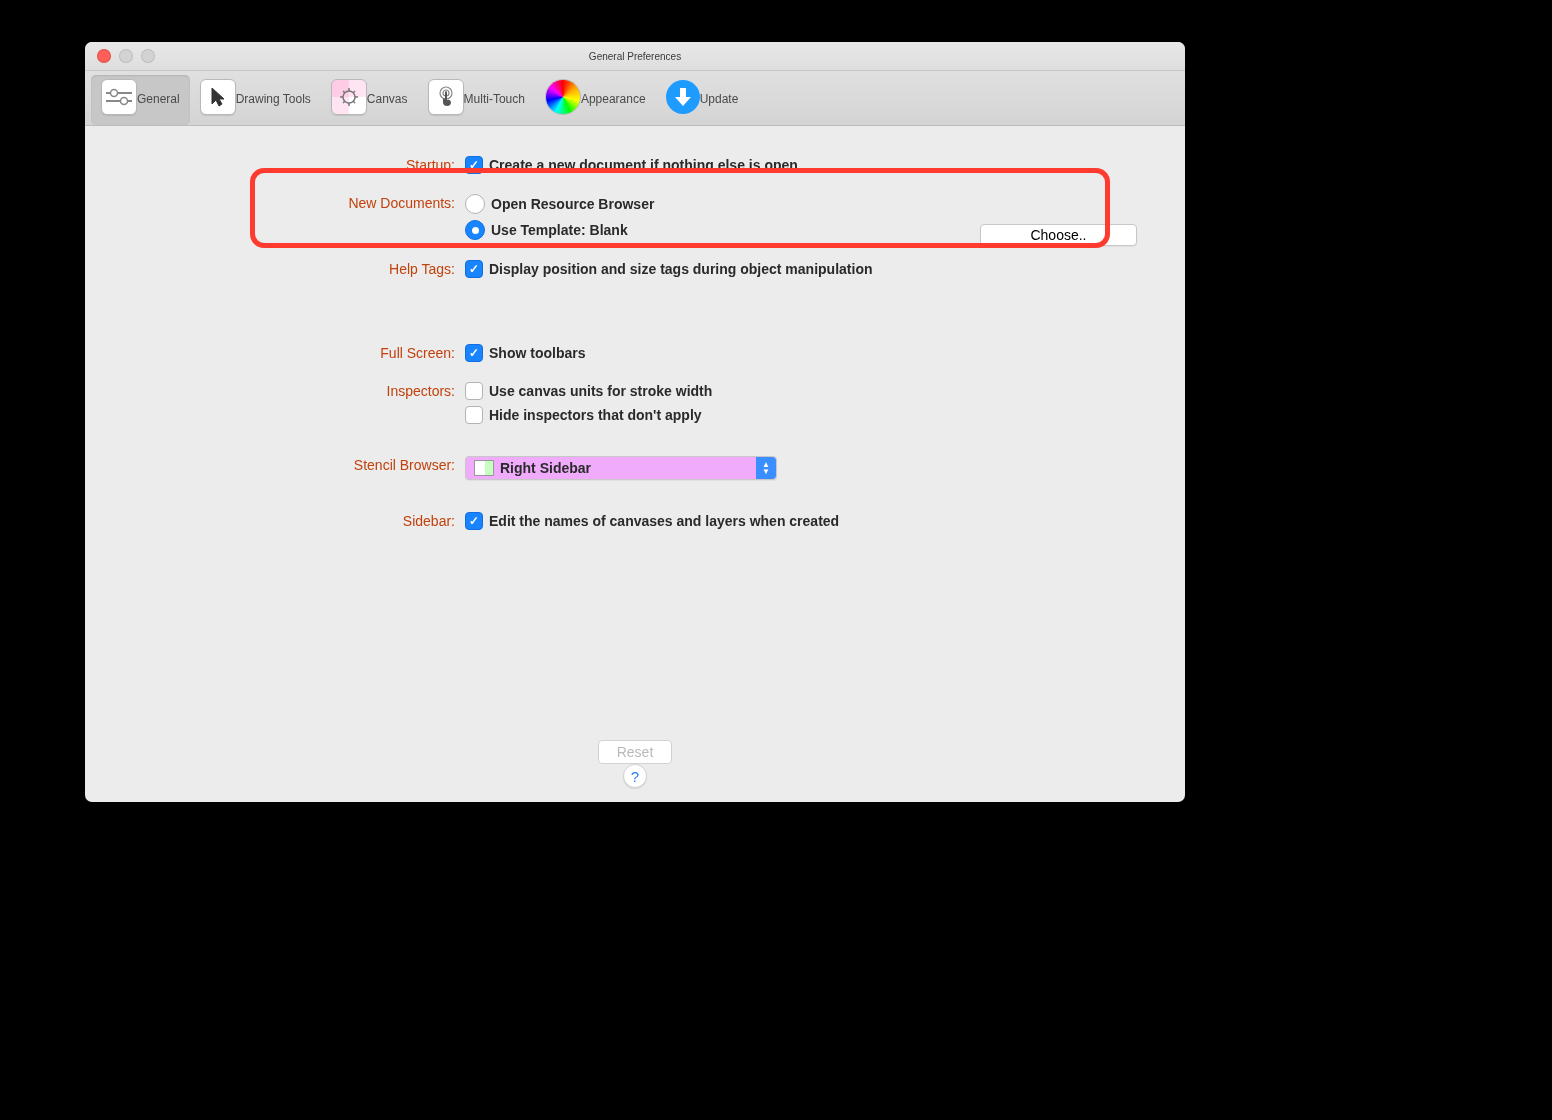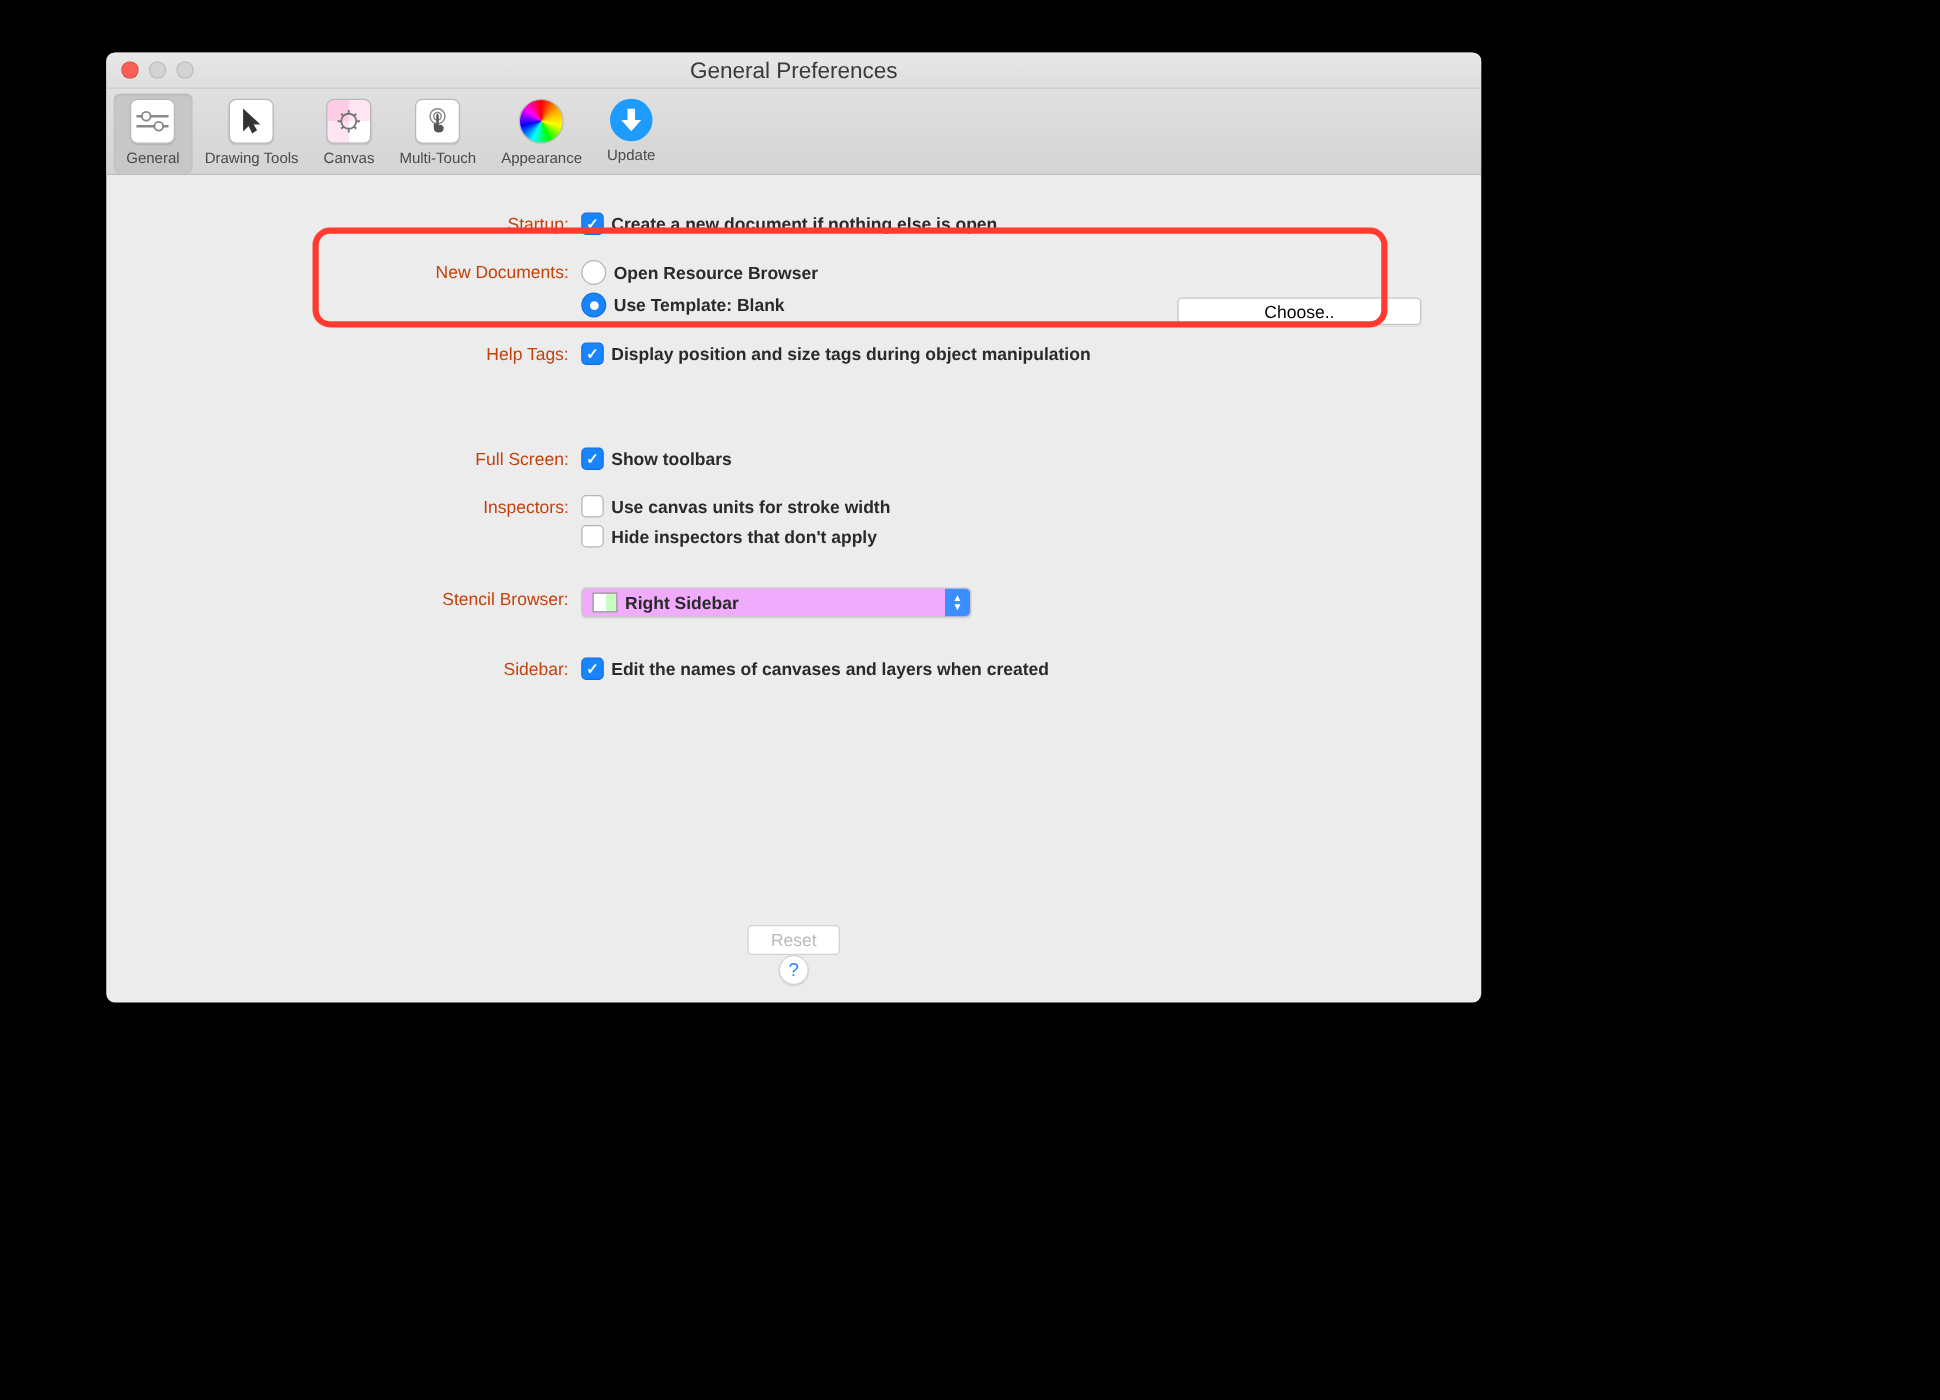--- a/index.html
+++ b/index.html
@@ -41,33 +41,33 @@
   }
   .tl {
     width: 12px; height: 12px; border-radius: 50%;
   }
   .tl.red { background: #ff5f57; border: 0.5px solid rgba(0,0,0,0.15); }
   .tl.gray { background: #d3d3d3; border: 0.5px solid rgba(0,0,0,0.1); }
   .title {
     position: absolute;
     left: 0; right: 0;
     text-align: center;
-    font-size: 18px;
+    font-size: 10px;
     color: #3a3a3a;
     pointer-events: none;
   }
   .toolbar {
     background: linear-gradient(#e0e0e0, #d4d4d4);
     border-bottom: 1px solid #bdbdbd;
     display: flex;
     padding: 4px 6px 0 6px;
   }
   .tabbtn {
     display: flex;
-    flex-direction: column;
+    flex-direction: row;
     align-items: center;
     padding: 4px 10px 6px 10px;
     border-radius: 5px;
     color: #4a4a4a;
     font-size: 12px;
     cursor: default;
   }
   .tabbtn.active {
     background: #c7c7c7;
     box-shadow: inset 0 1px 2px rgba(0,0,0,0.1);
@@ -157,21 +157,21 @@
   }
   .pushbtn {
     background: #fff;
     border: 1px solid #c7c7c7;
     border-radius: 4px;
     padding: 2px 22px;
     font-size: 14px;
     box-shadow: 0 1px 1px rgba(0,0,0,0.05);
   }
   .choosebtn {
-    width: 195px;
+    width: 157px;
     text-align: center;
     position: absolute;
     right: 18px;
     top: 30px;
   }
   .highlight {
     position: absolute;
     border: 5px solid #ff3b30;
     border-radius: 14px;
     pointer-events: none;

